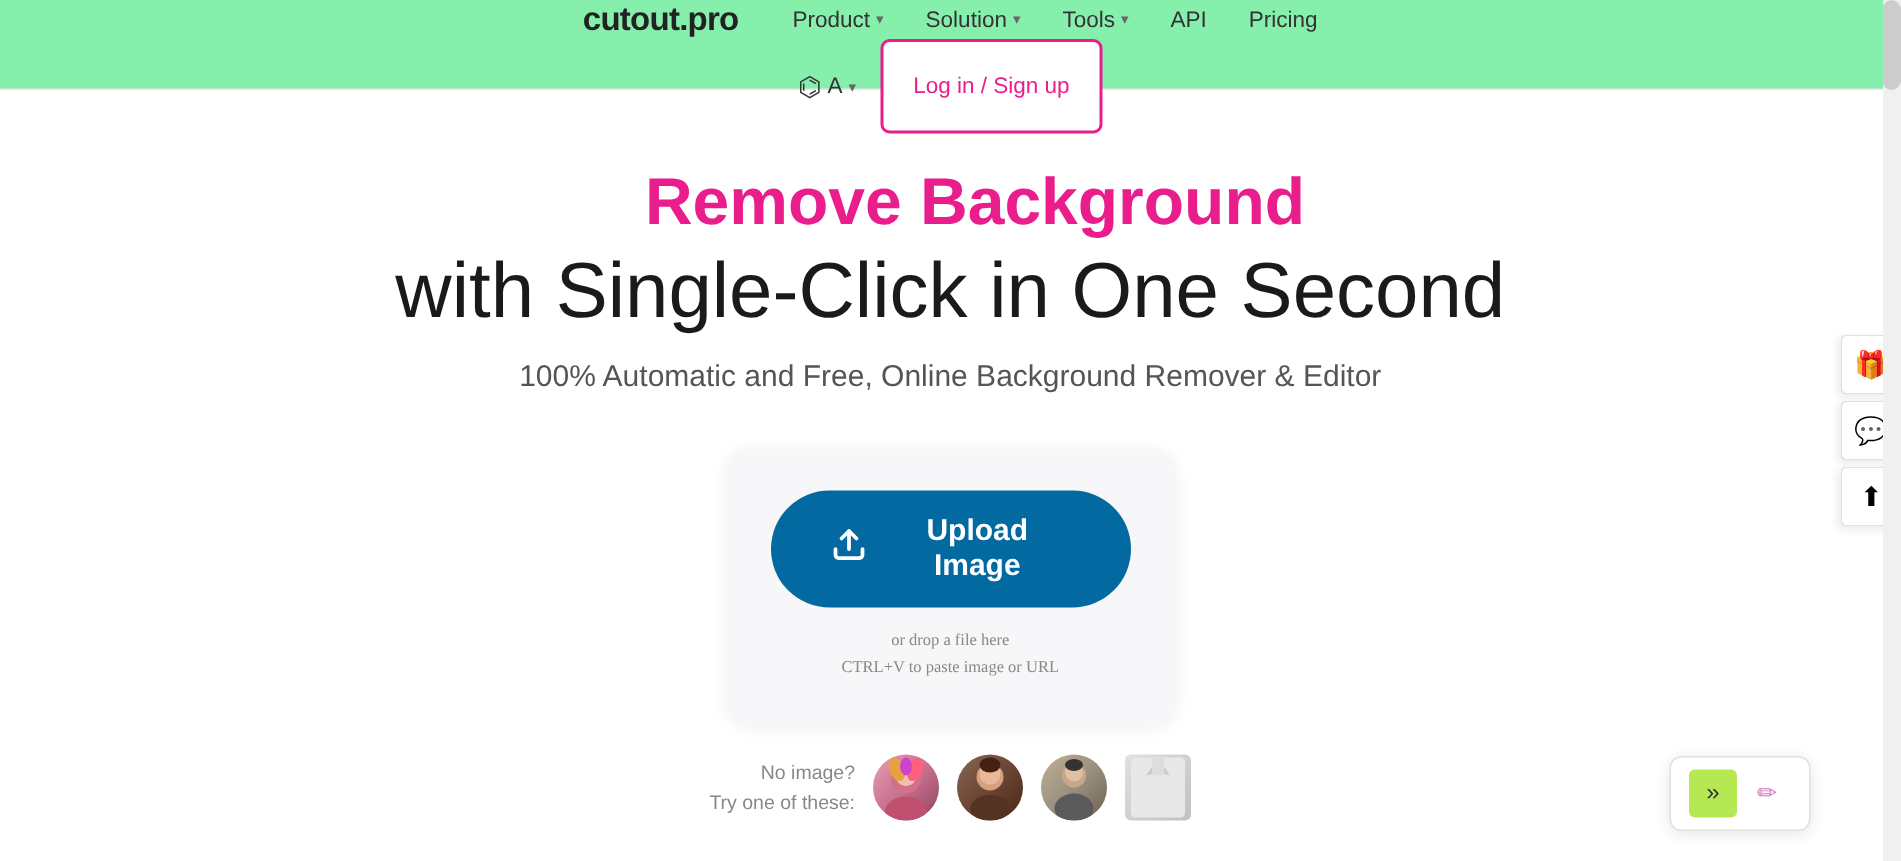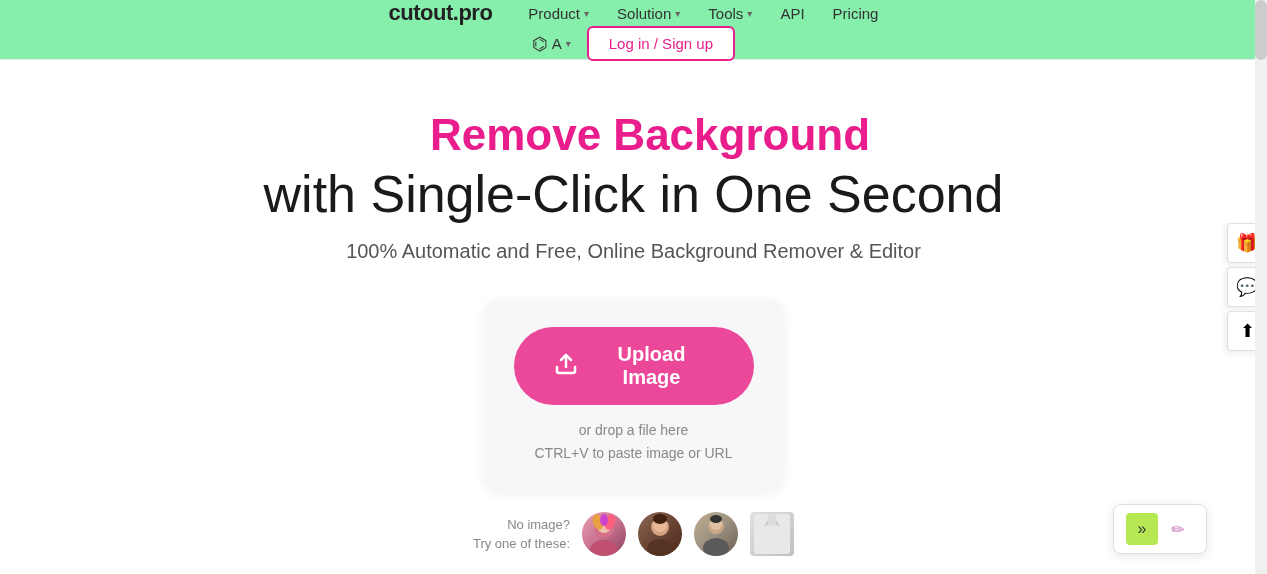--- a/index.html
+++ b/index.html
@@ -58,21 +58,21 @@
       font-size: 15px;
       color: #333;
       cursor: pointer;
       border: none;
       background: none;
     }
     .login-btn {
       border: 2px solid #e91e8c;
       color: #e91e8c;
       background: #fff;
-      padding: 7px 20px;
+      padding: 21px 20px;
       border-radius: 6px;
       font-size: 15px;
       font-weight: 500;
       cursor: pointer;
     }
 
     
     .main {
       display: flex;
       flex-direction: column;
@@ -113,39 +113,40 @@
       border-radius: 16px;
       padding: 28px 40px;
       display: flex;
       flex-direction: column;
       align-items: center;
       gap: 14px;
       width: 300px;
       box-shadow: 0 2px 12px rgba(0,0,0,0.06);
     }
     .upload-btn {
-      background: #ec4899;
+      background: #0369a1;
       color: #fff;
       border: none;
       border-radius: 40px;
       padding: 16px 40px;
       font-size: 20px;
       font-weight: 700;
       cursor: pointer;
       display: flex;
       align-items: center;
       gap: 12px;
       width: 240px;
       justify-content: space-between;
     }
     .upload-hint {
-      font-size: 14px;
+      font-size: 11px;
       color: #888;
       text-align: center;
       line-height: 1.6;
+      font-family: Liberation Serif, serif;
     }
 
     
     .samples-row {
       display: flex;
       align-items: center;
       gap: 12px;
       margin-top: 20px;
       justify-content: space-between;
     }

